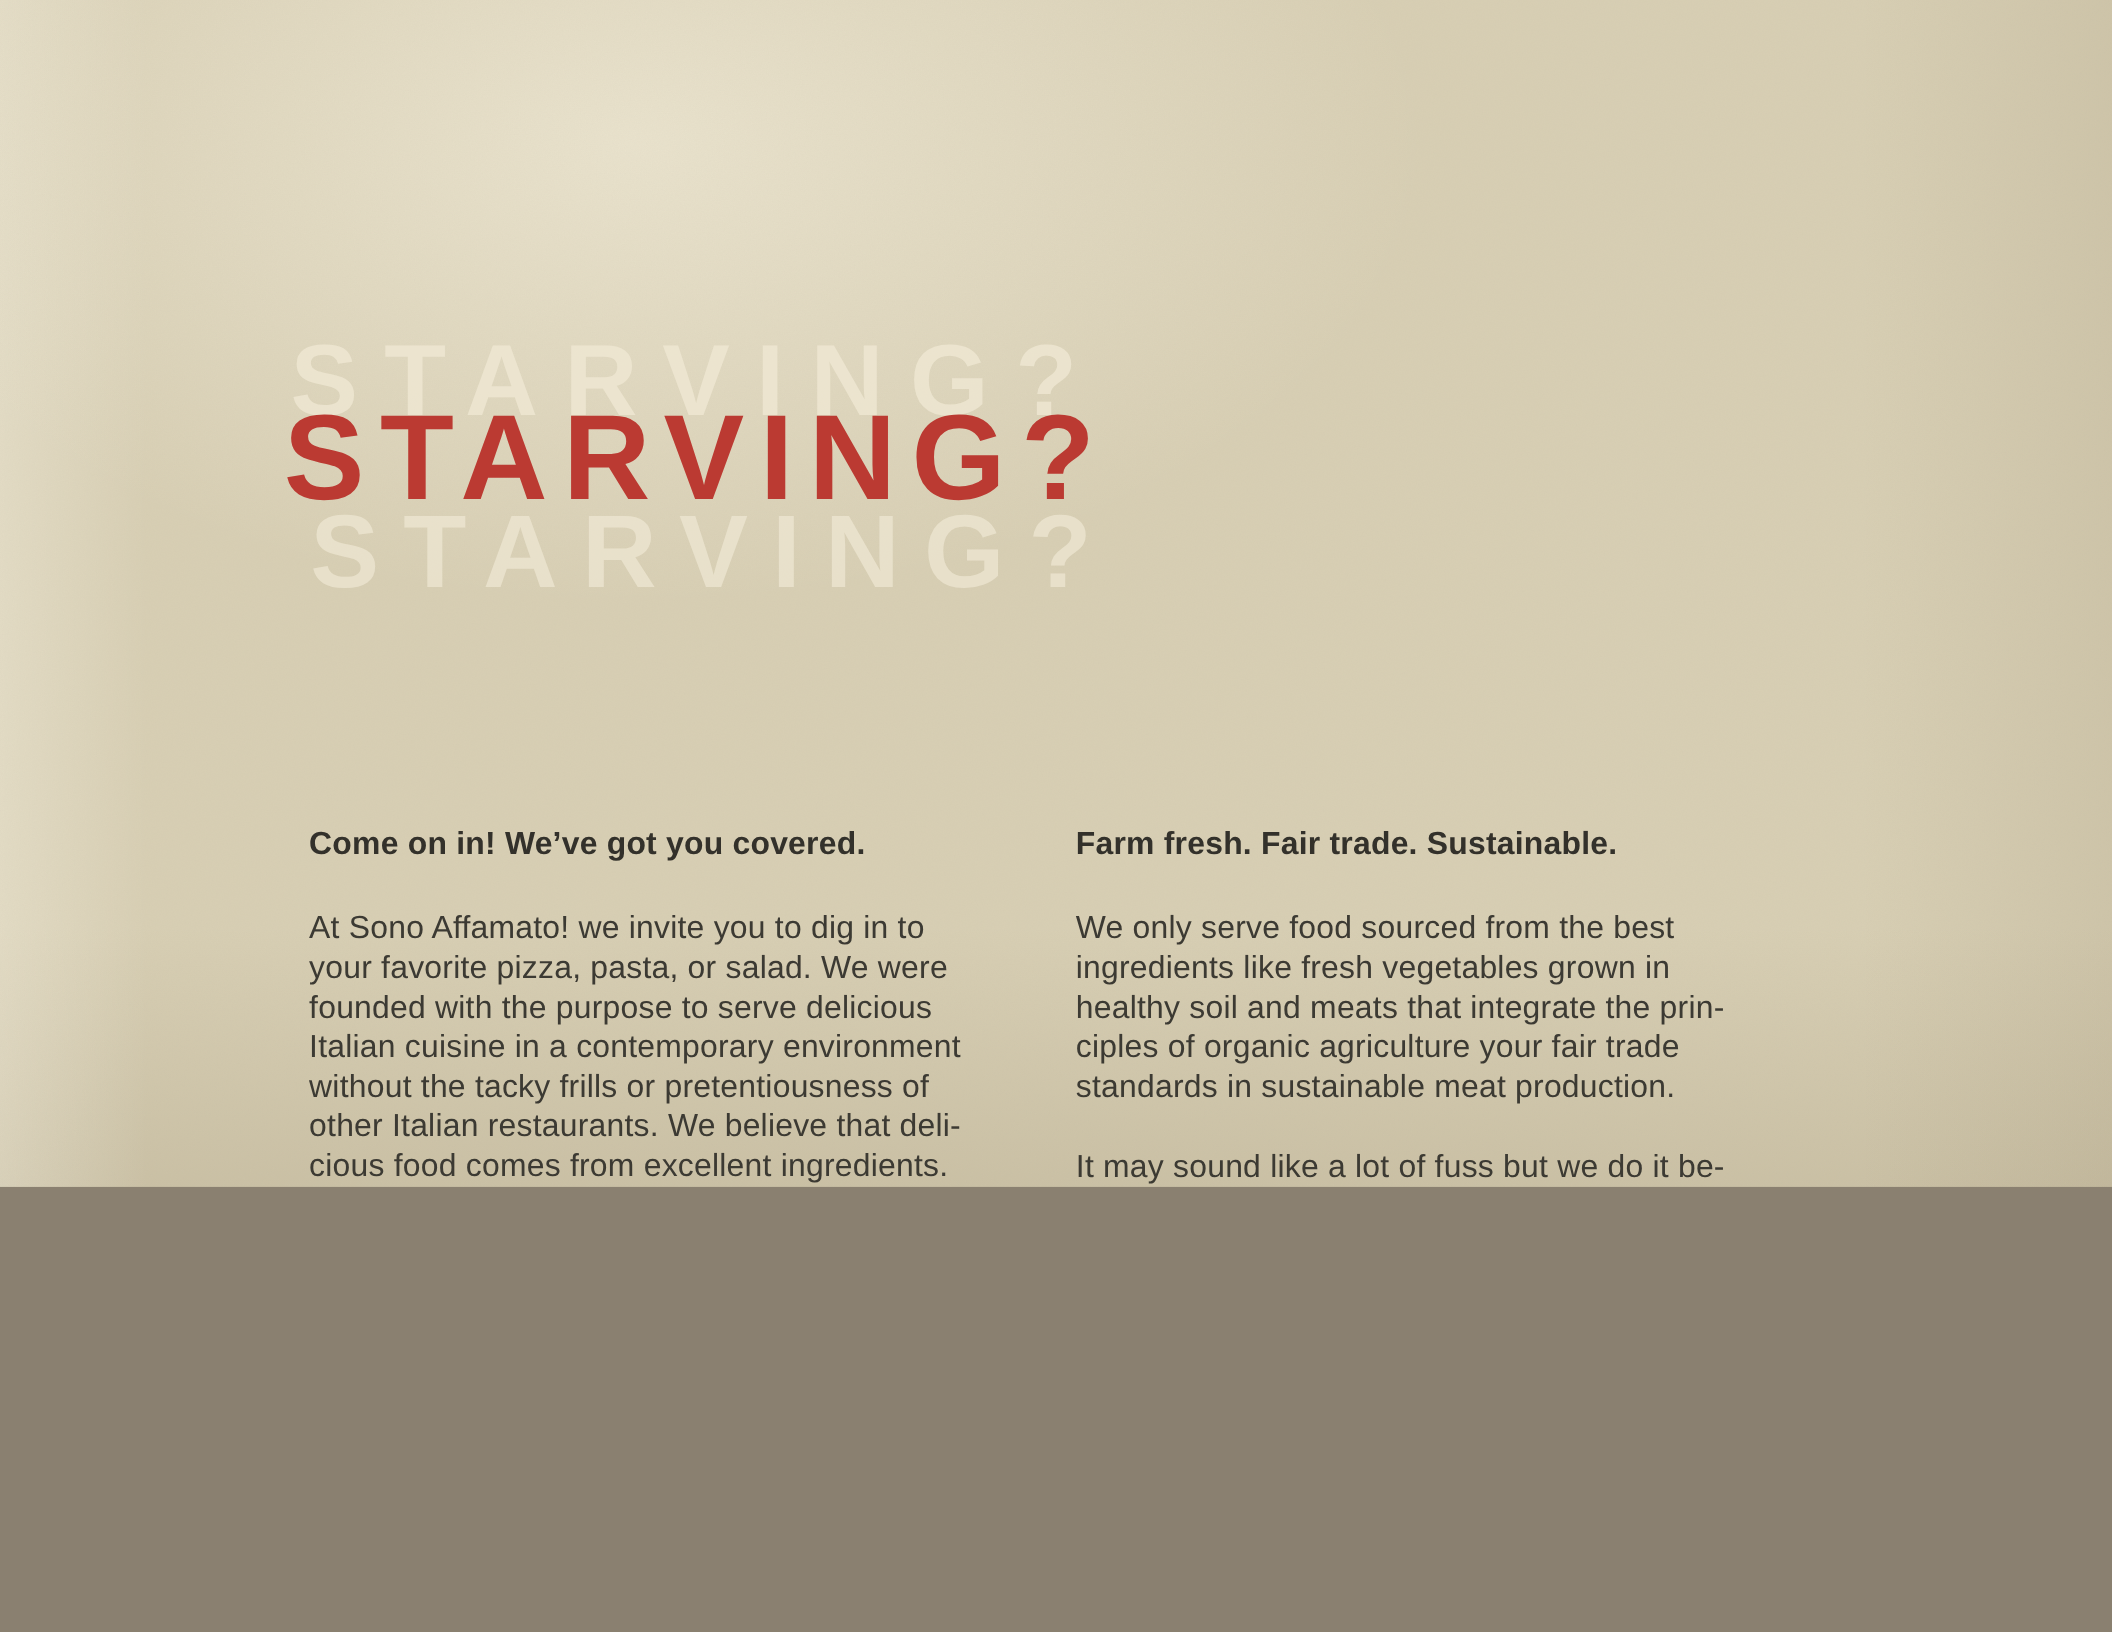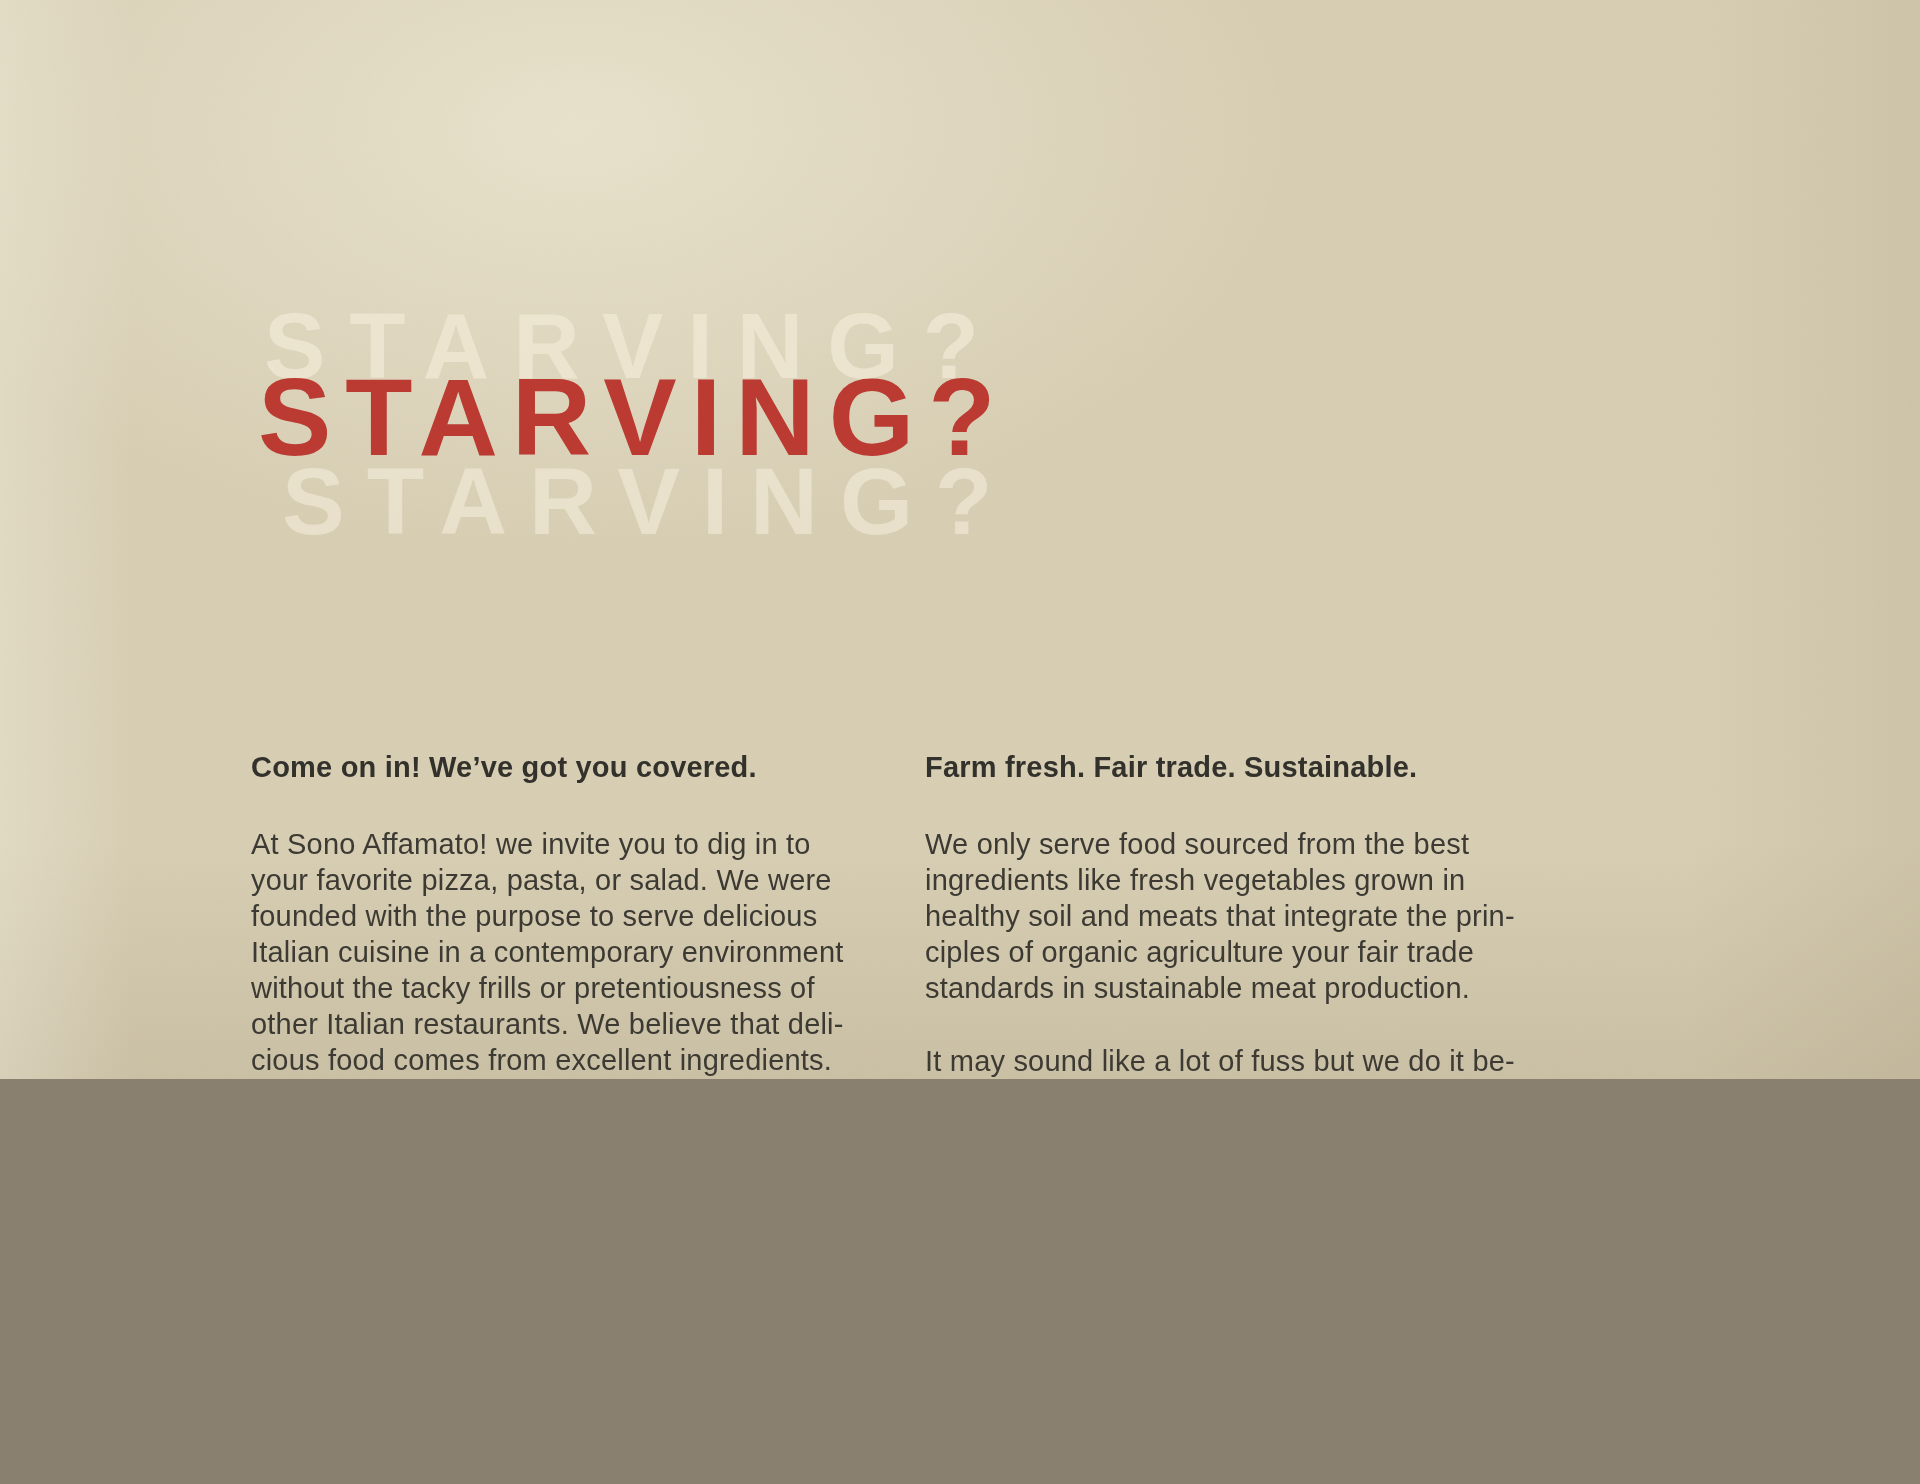--- a/index.html
+++ b/index.html
@@ -42,22 +42,22 @@
     z-index:2;
   }
   .hl-ghost-bottom{
     left:282px;top:455px;
     font-size:94px;letter-spacing:22px;
     color:rgba(239,232,212,0.70);
     z-index:1;
   }
   
   .col{position:absolute;top:752px;color:#3b3933;}
-  .col-left{left:251px;width:700px;}
-  .col-right{left:925px;width:700px;}
+  .col-left{left:281px;width:700px;}
+  .col-right{left:978px;width:700px;}
   .col h3{
     margin:0 0 44px 0;
     font-size:29px;line-height:30px;
     font-weight:bold;color:#33312b;
     letter-spacing:0.2px;
   }
   .col p{
     margin:0;
     font-size:29px;line-height:36px;
     letter-spacing:0.2px;

